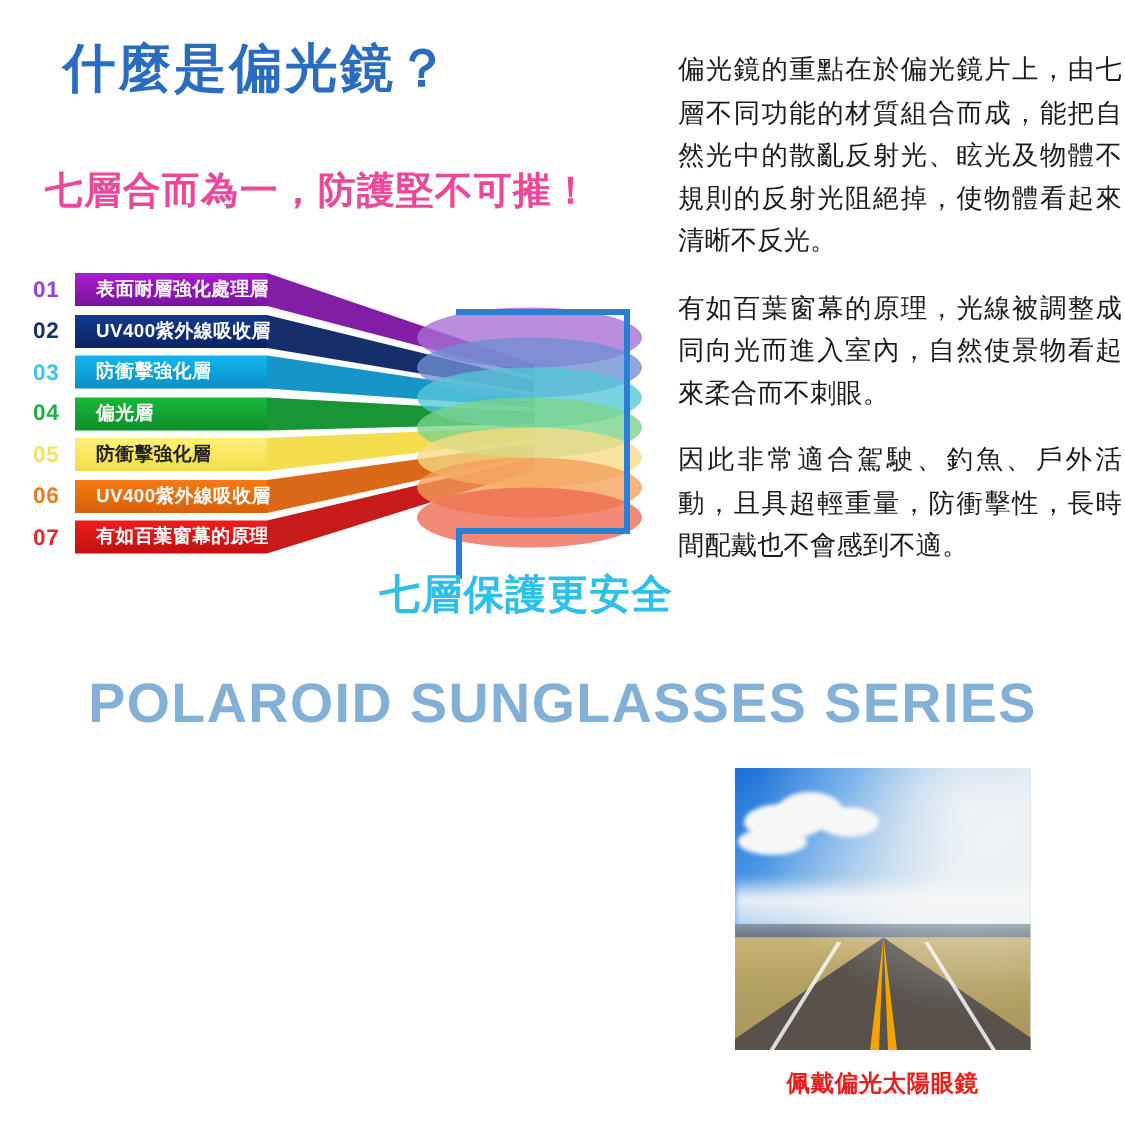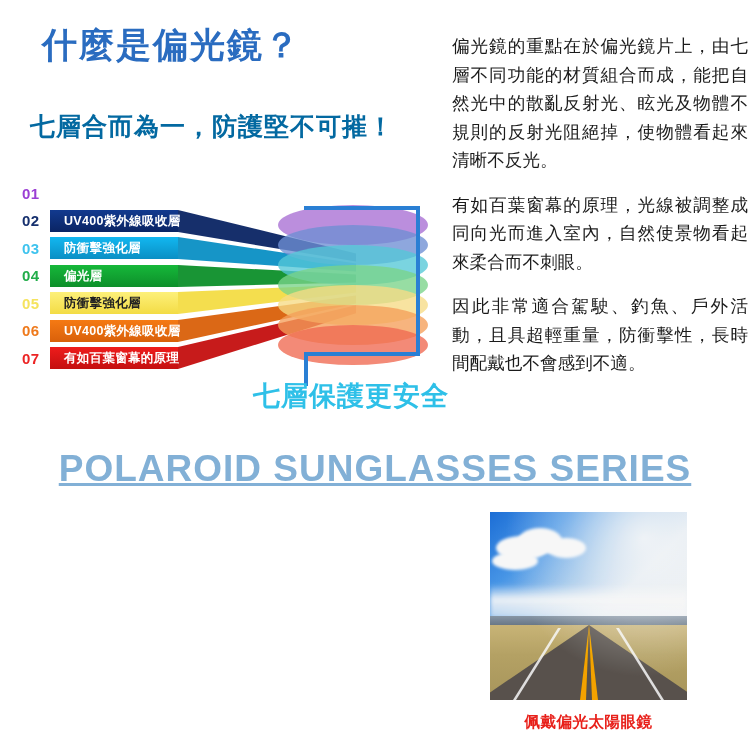--- a/index.html
+++ b/index.html
@@ -13,21 +13,21 @@
   #root{position:relative;width:750px;height:536px;}
 
   
   .h1{
     position:absolute;left:42px;top:22px;
     font-size:35px;font-weight:bold;color:#2a6cc0;
     letter-spacing:2px;white-space:nowrap;
   }
   .h2{
     position:absolute;left:30px;top:110px;
-    font-size:25px;font-weight:bold;color:#0369a1;
+    font-size:25px;font-weight:bold;color:#ec4899;
     letter-spacing:1px;white-space:nowrap;
   }
 
   
   .para-col{
     position:absolute;left:452px;top:32px;width:296px;
   }
   .para{
     font-size:17.6px;color:#1b1b1b;line-height:1.62;
     text-align:justify;text-justify:inter-ideograph;
@@ -63,21 +63,20 @@
     position:absolute;left:253px;top:378px;
     font-size:27px;font-weight:bold;color:#2ec0e8;
     letter-spacing:1px;white-space:nowrap;
   }
 
   
   .banner{
     position:absolute;left:0;top:448px;width:750px;text-align:center;
     font-size:37px;font-weight:bold;color:#82b0d6;letter-spacing:1px;
     font-family:"Liberation Sans",sans-serif;
-    text-decoration:underline;
   }
 
   
   .photos{position:absolute;left:0;top:512px;width:750px;height:230px;}
   .photo-cell{position:absolute;top:0;width:197px;}
   .photo{
     position:relative;width:197px;height:188px;overflow:hidden;
     background:#b9c9d4;
   }
   .sky{
@@ -114,20 +113,33 @@
 
   <div class="para-col">
     <p class="para">偏光鏡的重點在於偏光鏡片上，由七層不同功能的材質組合而成，能把自然光中的散亂反射光、眩光及物體不規則的反射光阻絕掉，使物體看起來清晰不反光。</p>
     <p class="para">有如百葉窗幕的原理，光線被調整成同向光而進入室內，自然使景物看起來柔合而不刺眼。</p>
     <p class="para">因此非常適合駕駛、釣魚、戶外活動，且具超輕重量，防衝擊性，長時間配戴也不會感到不適。</p>
   </div>
 
   <div class="layers" id="layers">
       <div class="layer-row" style="top: 0px;">
         <div class="layer-num" style="color: rgb(155, 63, 212);">01</div>
+        <div class="bar-wrap">
+          <svg class="bar-svg" width="292" height="22" viewBox="0 0 292 22" style="overflow: visible;">
+            <defs>
+              <linearGradient id="grad0" x1="0" y1="0" x2="0" y2="1">
+                <stop offset="0%" stop-color="#a61fc9"></stop>
+                <stop offset="100%" stop-color="#7a12a0"></stop>
+              </linearGradient>
+            </defs>
+            <path fill="url(#grad0)" d="M0 0 L128 0 L128 22 L0 22 Z"></path>
+            <path fill="#7a12a0" opacity="0.95" d="M128 0 L306 60.629999999999995 L306 68.63 L128 22 Z"></path>
+          </svg>
+          <div class="layer-label" style="color: rgb(255, 255, 255);">表面耐層強化處理層</div>
+        </div>
       </div>
       <div class="layer-row" style="top: 27.5px;">
         <div class="layer-num" style="color: rgb(22, 48, 110);">02</div>
         <div class="bar-wrap">
           <svg class="bar-svg" width="292" height="22" viewBox="0 0 292 22" style="overflow: visible;">
             <defs>
               <linearGradient id="grad1" x1="0" y1="0" x2="0" y2="1">
                 <stop offset="0%" stop-color="#123a8f"></stop>
                 <stop offset="100%" stop-color="#0a2463"></stop>
               </linearGradient>

